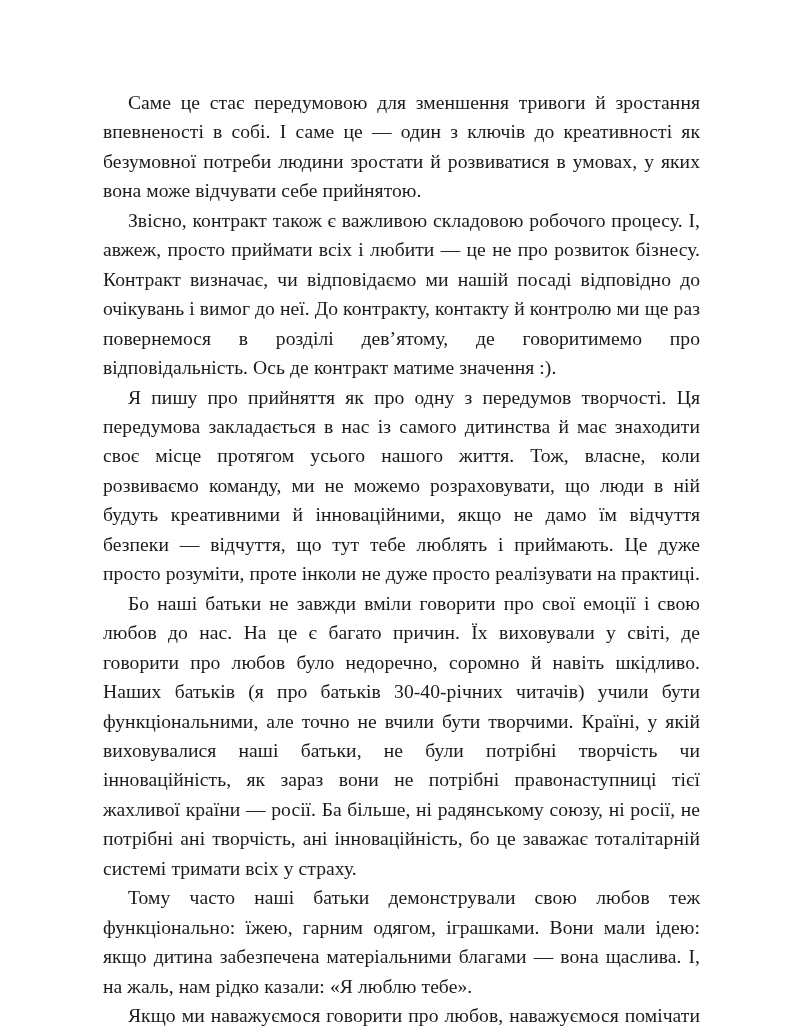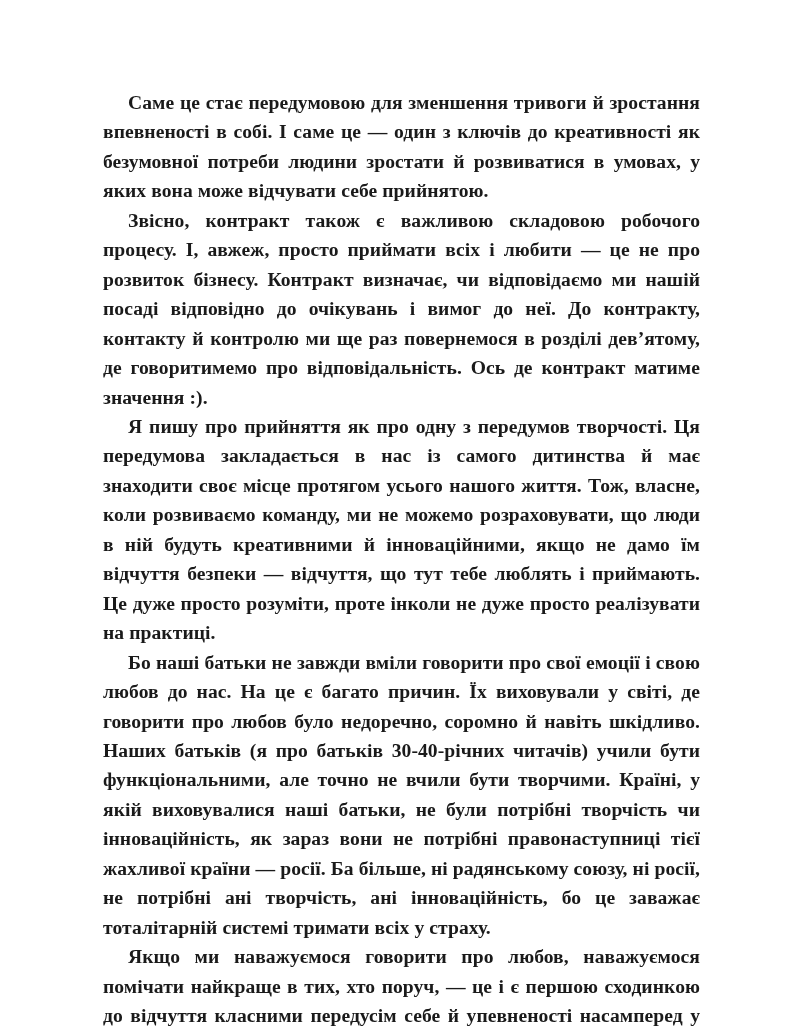--- a/index.html
+++ b/index.html
@@ -9,21 +9,20 @@
     background: #ffffff;
   }
 
   .page {
     position: relative;
     width: 800px;
     height: 1035px;
     background: #ffffff;
     overflow: hidden;
     box-sizing: border-box;
-    font-weight: bold;
   }
 
   .text-column {
     position: absolute;
     left: 103px;
     top: 88px;
     width: 597px;
   }
 
   .body-paragraph {
@@ -55,17 +54,18 @@
 
     <p class="body-paragraph">Саме це стає передумовою для зменшення тривоги й зростання впевненості в собі. І саме це — один з ключів до креативності як безумовної потреби людини зростати й розвиватися в умовах, у яких вона може відчувати себе прийнятою.</p>
 
     <p class="body-paragraph">Звісно, контракт також є важливою складовою робочого процесу. І, авжеж, просто приймати всіх і любити — це не про розвиток бізнесу. Контракт визначає, чи відповідаємо ми нашій посаді відповідно до очікувань і вимог до неї. До контракту, контакту й контролю ми ще раз повернемося в розділі дев’ятому, де говоритимемо про відповідальність. Ось де контракт матиме значення :).</p>
 
     <p class="body-paragraph">Я пишу про прийняття як про одну з передумов творчості. Ця передумова закладається в нас із самого дитинства й має знаходити своє місце протягом усього нашого життя. Тож, власне, коли розвиваємо команду, ми не можемо розраховувати, що люди в ній будуть креативними й інноваційними, якщо не дамо їм відчуття безпеки — відчуття, що тут тебе люблять і приймають. Це дуже просто розуміти, проте інколи не дуже просто реалізувати на практиці.</p>
 
 
     <p class="body-paragraph">Бо наші батьки не завжди вміли говорити про свої емоції і свою любов до нас. На це є багато причин. Їх виховували у світі, де говорити про любов було недоречно, соромно й навіть шкідливо. Наших батьків (я про батьків 30-40-річних читачів) учили бути функціональними, але точно не вчили бути творчими. Країні, у якій виховувалися наші батьки, не були потрібні творчість чи інноваційність, як зараз вони не потрібні правонаступниці тієї жахливої країни — росії. Ба більше, ні радянському союзу, ні росії, не потрібні ані творчість, ані інноваційність, бо це заважає тоталітарній системі тримати всіх у страху.</p>
 
+    <p class="body-paragraph">Тому часто наші батьки демонстрували свою любов теж функціонально: їжею, гарним одягом, іграшками. Вони мали ідею: якщо дитина забезпечена матеріальними благами — вона щаслива. І, на жаль, нам рідко казали: «Я люблю тебе».</p>
 
     <p class="body-paragraph">Якщо ми наважуємося говорити про любов, наважуємося помічати найкраще в тих, хто поруч, — це і є першою сходинкою до відчуття класними передусім себе й упевненості насамперед у собі. Ось де з’явиться поле для творчості й креативності.</p>
 
   </div>
 </div>
 
 </body></html>

